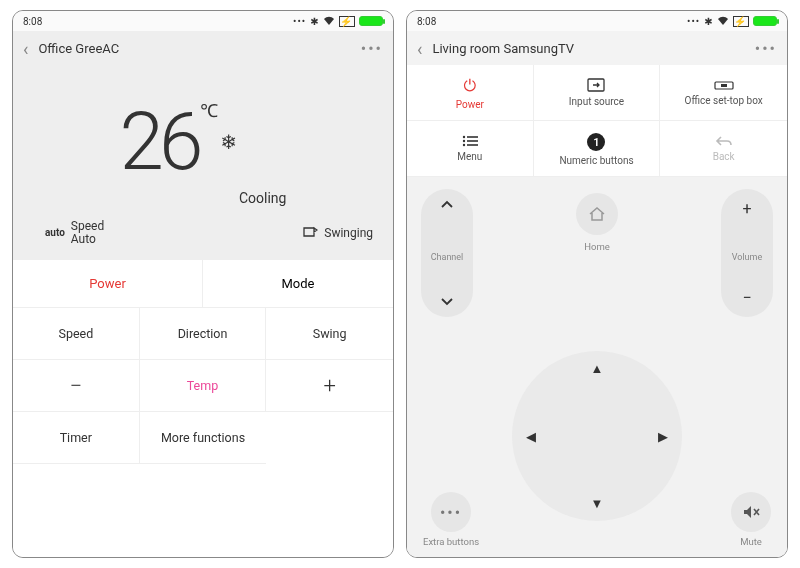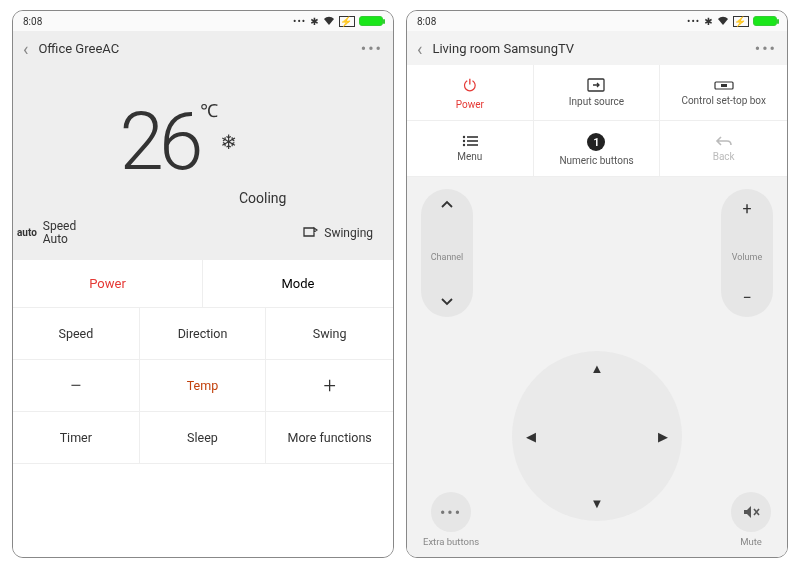--- a/index.html
+++ b/index.html
@@ -19,21 +19,21 @@
   .hdr .title { font-size: 13px; color:#333; flex:1; }
   .hdr .more { color:#888; font-size:16px; letter-spacing:2px; }
 
   
   .ac-top { background:#eee; flex: 0 0 195px; display:flex; flex-direction:column; }
   .ac-temp-wrap { flex:1; display:flex; align-items:center; justify-content:center; position:relative; }
   .bignum { font-size: 80px; font-weight:300; color:#333; line-height:1; letter-spacing:-5px; }
   .degc { font-size:18px; color:#333; position:relative; top:-32px; left:2px; }
   .snow { font-size:20px; color:#333; margin-left:4px; }
   .cooling { font-size:14px; color:#333; margin-left:2px; align-self:flex-end; position:relative; top:-14px; }
-  .ac-row2 { display:flex; justify-content:space-between; align-items:center; padding: 0 20px 14px 4px; font-size:12px; color:#333;}
+  .ac-row2 { display:flex; justify-content:space-between; align-items:center; padding: 0 20px 14px 32px; font-size:12px; color:#333;}
   .ac-row2 .left { display:flex; align-items:center; gap:6px; }
   .auto-badge { font-weight:700; font-size:10px; letter-spacing:0px; }
   .ac-row2 .right { display:flex; align-items:center; gap:6px; } 
   .row-top { display:grid; grid-template-columns:1fr 1fr; background:#fff; }
   .row-top > div { border-right:1px solid #eee; border-bottom:1px solid #eee; display:flex; align-items:center; justify-content:center; font-size:13px; height:48px;}
   .row-top > div:last-child{border-right:none;}
   .ac-rows { background:#fff; }
   .row3 { display:grid; grid-template-columns:1fr 1fr 1fr; }
   .row3 > div { border-right:1px solid #eee; border-bottom:1px solid #eee; display:flex; align-items:center; justify-content:center; font-size:12.5px; height:52px; color:#333;}
   .row3 > div:last-child{border-right:none;}
@@ -138,32 +138,29 @@
         </div>
       <div>
           <span>Swing</span>
         </div>
     </div>
     <div class="row3">
       <div>
           <span class="pm">−</span>
         </div>
       <div>
-          <span class="muted" style="color:#c2410c;">Temp</span>
+          <span class="muted" style="color:#ec4899;">Temp</span>
         </div>
       <div>
           <span class="pm">+</span>
         </div>
     </div>
     <div class="row3" style="flex:1;">
       <div>
           <span>Timer</span>
-        </div>
-      <div>
-          <span>Sleep</span>
         </div>
       <div>
           <span>More functions</span>
         </div>
     </div>
   </div>
 </div>
 
 <div class="phone">
   <div class="status">
@@ -201,21 +198,21 @@
         </span>
         <span class="lbl">Input source</span>
       </div>
       <div>
         <span class="ico">
           <svg width="20" height="12" viewBox="0 0 20 12">
               <rect x="1" y="3" width="18" height="7" rx="1" fill="none" stroke="#333" stroke-width="1.2"></rect>
               <rect x="7" y="5" width="6" height="3" fill="#333"></rect>
             </svg>
         </span>
-        <span class="lbl">Control set-top box</span>
+        <span class="lbl">Office set-top box</span>
       </div>
       <div>
         <span class="ico">
           <svg width="16" height="12" viewBox="0 0 16 12">
               <circle cx="2" cy="2" r="1.2" fill="#333"></circle>
               <rect x="5" y="1.2" width="11" height="1.6" fill="#333"></rect>
               <circle cx="2" cy="6" r="1.2" fill="#333"></circle>
               <rect x="5" y="5.2" width="11" height="1.6" fill="#333"></rect>
               <circle cx="2" cy="10" r="1.2" fill="#333"></circle>
               <rect x="5" y="9.2" width="11" height="1.6" fill="#333"></rect>
@@ -247,20 +244,28 @@
                 <path d="M2 8l5-5 5 5" fill="none" stroke="#333" stroke-width="1.8"></path>
               </svg>
           </span>
           <span class="lab">Channel</span>
           <span class="arrow">
             <svg width="14" height="10" viewBox="0 0 14 10">
                 <path d="M2 2l5 5 5-5" fill="none" stroke="#333" stroke-width="1.8"></path>
               </svg>
           </span>
         </div>
+        <div class="home-col">
+          <div class="circle">
+            <svg width="18" height="16" viewBox="0 0 18 16">
+                <path d="M2 8l7-6 7 6M4 7v7h10V7" fill="none" stroke="#999" stroke-width="1.5"></path>
+              </svg>
+          </div>
+          <span class="mini-lab">Home</span>
+        </div>
         <div class="pill">
           <span class="sym">+</span>
           <span class="lab">Volume</span>
           <span class="sym">−</span>
         </div>
       </div>
 
       <div class="dpad-wrap">
         <div class="dpad">
           <span class="dir up">▲</span>

